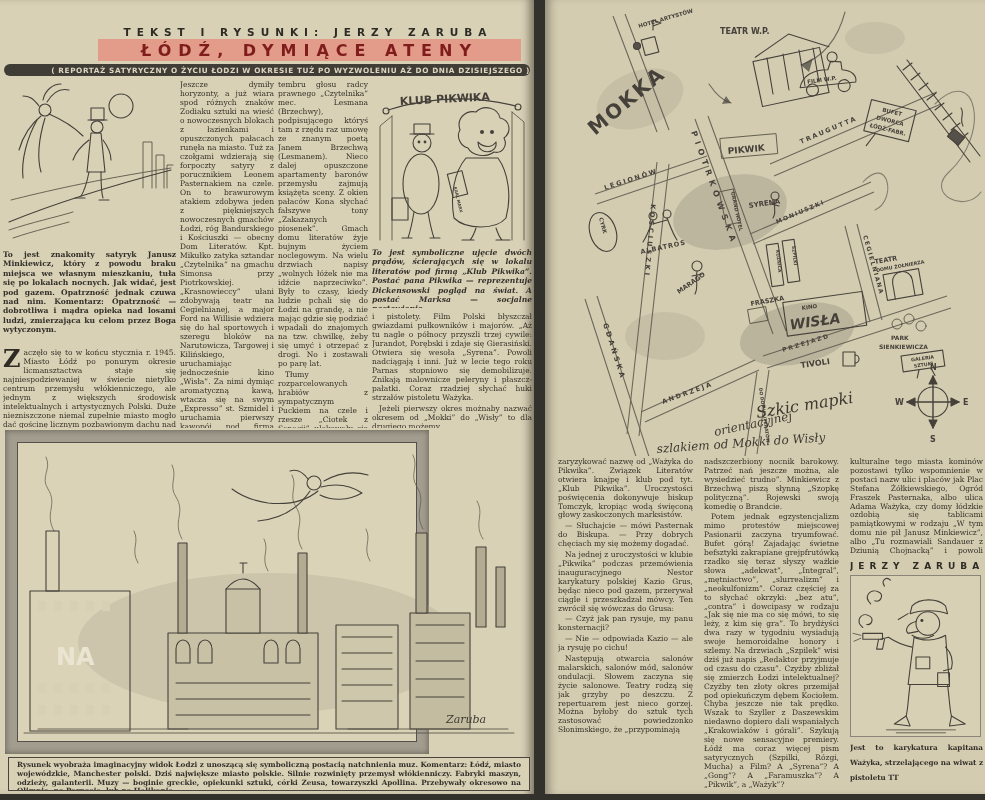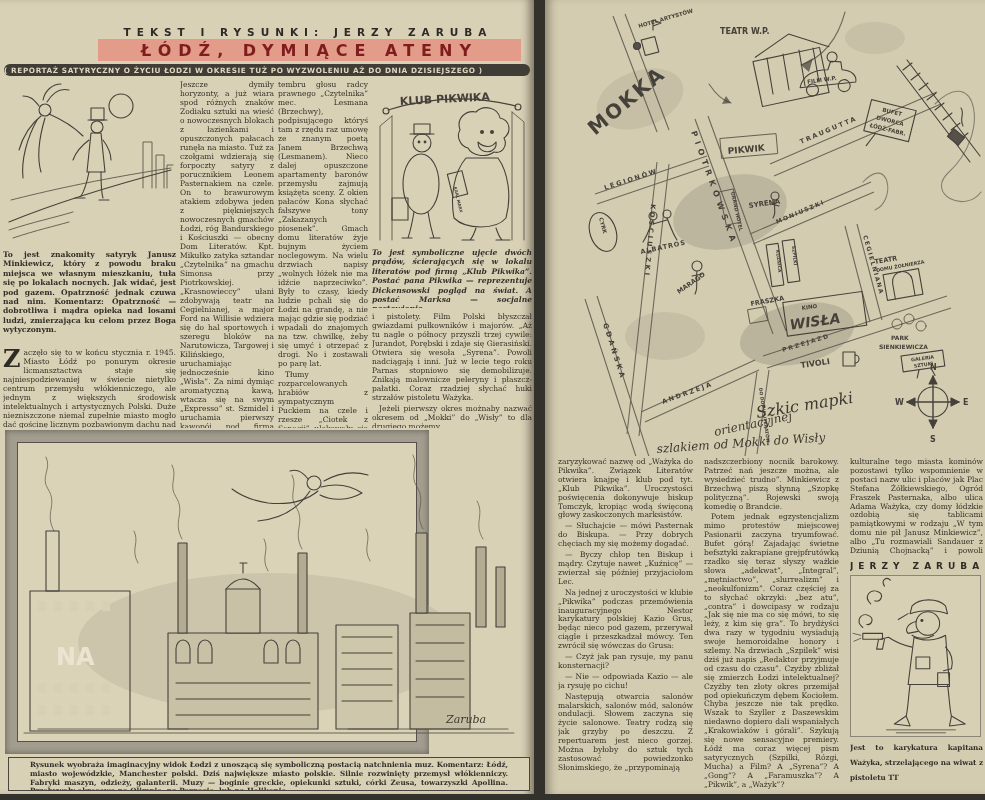--- a/index.html
+++ b/index.html
@@ -7,35 +7,35 @@
   body{background:#32312c;position:relative;font-family:"DejaVu Serif",serif;overflow:hidden}
   .page{position:absolute;top:0;height:794px}
   #left-page{left:0;width:534px;background:#d9d1b6;box-shadow:inset -9px 0 10px -5px rgba(35,30,20,.55)}
   #right-page{left:545px;width:440px;background:#d4ccb1;box-shadow:inset 9px 0 10px -5px rgba(35,30,20,.4)}
   .abs{position:absolute}
   
   .kicker{left:95px;top:26px;width:426px;text-align:center;font-family:"DejaVu Sans",sans-serif;
           font-weight:bold;font-size:10.5px;letter-spacing:6px;color:#2e2b25;white-space:nowrap}
   .titleband{left:98px;top:39px;width:423px;height:22px;background:#e49c8a;display:flex;align-items:center;justify-content:center}
   .titleband span{font-family:"DejaVu Sans",sans-serif;font-weight:bold;font-size:16px;letter-spacing:7px;color:#7f1d1d;white-space:nowrap}
-  .subband{left:4px;top:64px;width:526px;height:12px;background:#403d36;border-radius:7px;display:flex;align-items:center;justify-content:flex-start}
+  .subband{left:4px;top:64px;width:526px;height:12px;background:#403d36;border-radius:7px;display:flex;align-items:center;justify-content:flex-end}
   .subband span{font-family:"DejaVu Sans",sans-serif;font-weight:bold;font-size:7.3px;letter-spacing:.6px;color:#ddd5c0;white-space:nowrap}
   
   .col{overflow:hidden;text-align:justify;color:#353127;font-size:7.5px;line-height:9px}
   .col p{text-indent:7px}
   .col p.ni{text-indent:0}
   .col p + p{margin-top:2px}
   .cap{font-weight:bold;font-size:7.6px;line-height:9.4px;text-align:justify;color:#33302a;overflow:hidden}
   .cap.it{font-style:italic}
   .dropcap{float:left;font-weight:bold;font-size:24px;line-height:20px;padding:1px 3px 0 0;color:#2f2c26}
   
   .panorama{left:5px;top:430px;width:424px;height:324px;background:#a29d8e;padding:12px;box-shadow:inset 0 0 6px rgba(30,28,22,.5)}
   .panorama .inner{width:100%;height:100%;background:#dbd3b8;border:1px solid #55514a;position:relative}
   .botcap{left:8px;top:757px;width:522px;height:34px;background:#d9d1b6;border:1px solid #49453c;
-          padding:3px 21px;font-weight:bold;font-size:7.2px;line-height:8.8px;text-align:justify;color:#33302a;overflow:hidden}
+          padding:3px 8px;font-weight:bold;font-size:7.2px;line-height:8.8px;text-align:justify;color:#33302a;overflow:hidden}
   
   .rcol{overflow:hidden;text-align:justify;color:#353127;font-size:7.5px;line-height:8.9px}
   .rcol p{text-indent:7px}
   .rcol p.ni{text-indent:0}
   .rcol p + p{margin-top:2px}
   .sig{font-family:"DejaVu Sans",sans-serif;font-weight:bold;font-size:9px;letter-spacing:5px;color:#2f2c26;margin:6px 0 4px 0;white-space:nowrap}
   .ccap{font-weight:bold;font-size:7.2px;line-height:15px;text-align:justify;color:#33302a;margin-top:3px}
   
   .sk{stroke:#45413a;fill:none;stroke-width:1.1;stroke-linecap:round;stroke-linejoin:round}
   .skl{stroke:#5b5749;fill:none;stroke-width:.9;stroke-linecap:round}
@@ -386,21 +386,20 @@
     </g>
 
     <text class="hand" font-size="16" transform="translate(212 414) rotate(-9)">Szkic mapki</text>
     <text class="hand" font-size="12" transform="translate(170 432) rotate(-12)">orientacyjnej</text>
     <text class="hand" font-size="12" transform="translate(112 449) rotate(-4)">szlakiem od Mokki do Wisły</text>
   </svg>
 
   <div class="abs rcol" style="left:13px;top:458px;width:135px;height:334px">
     <p class="ni">zaryzykować nazwę od „Ważyka do Pikwika”. Związek Literatów otwiera knajpę i klub pod tyt. „Klub Pikwika”. Uroczystości poświęcenia dokonywuje biskup Tomczyk, kropiąc wodą święconą głowy zaskoczonych marksistów.</p>
     <p>— Słuchajcie — mówi Pasternak do Biskupa. — Przy dobrych chęciach my się możemy dogadać.</p>
-    <p>— Byczy chłop ten Biskup i mądry. Czytuje nawet „Kuźnicę” — zwierzał się później przyjaciołom Lec.</p>
     <p>Na jednej z uroczystości w klubie „Pikwika” podczas przemówienia inauguracyjnego Nestor karykatury polskiej Kazio Grus, będąc nieco pod gazem, przerywał ciągle i przeszkadzał mówcy. Ten zwrócił się wówczas do Grusa:</p>
     <p>— Czyż jak pan rysuje, my panu konsternacji?</p>
     <p>— Nie — odpowiada Kazio — ale ja rysuję po cichu!</p>
     <p>Następują otwarcia salonów malarskich, salonów mód, salonów ondulacji. Słowem zaczyna się życie salonowe. Teatry rodzą się jak grzyby po deszczu. Z repertuarem jest nieco gorzej. Można byłoby do sztuk tych zastosować powiedzonko Słonimskiego, że „przypominają</p>
   </div>
   <div class="abs rcol" style="left:159px;top:458px;width:135px;height:334px">
     <p class="ni">nadszczerbiony nocnik barokowy. Patrzeć nań jeszcze można, ale wysiedzieć trudno”. Minkiewicz z Brzechwą piszą słynną „Szopkę polityczną”. Rojewski swoją komedię o Brandcie.</p>
     <p>Potem jednak egzystencjalizm mimo protestów miejscowej Pasionarii zaczyna tryumfować. Bufet górą! Zajadając świetne befsztyki zakrapiane grejpfrutówką rzadko się teraz słyszy ważkie słowa „adekwat”, „Integral”, „mętniactwo”, „slurrealizm” i „neokulfonizm”. Coraz częściej za to słychać okrzyki: „bez atu”, „contra” i dowcipasy w rodzaju „Jak się nie ma co się mówi, to się leży, z kim się gra”. To brydżyści dwa razy w tygodniu wysiadują swoje hemoroidalne honory i szlemy. Na drzwiach „Szpilek” wisi dziś już napis „Redaktor przyjmuje od czasu do czasu”. Czyżby zbliżał się zmierzch Łodzi intelektualnej? Czyżby ten złoty okres przemijał pod opiekuńczym dębem Kociołem. Chyba jeszcze nie tak prędko. Wszak to Szyller z Daszewskim niedawno dopiero dali wspaniałych „Krakowiaków i górali”. Szykują się nowe sensacyjne premiery. Łódź ma coraz więcej pism satyrycznych (Szpilki, Rózgi, Mucha) a Film? A „Syrena”? A „Gong”? A „Faramuszka”? A „Pikwik”, a „Ważyk”?</p>
     <p>Czy bliskość odbudowującej się stolicy stanie się powodem, że Łódź utraci palmę „priorytety” bogate w latach 1945-1946 życie</p>
   </div>

